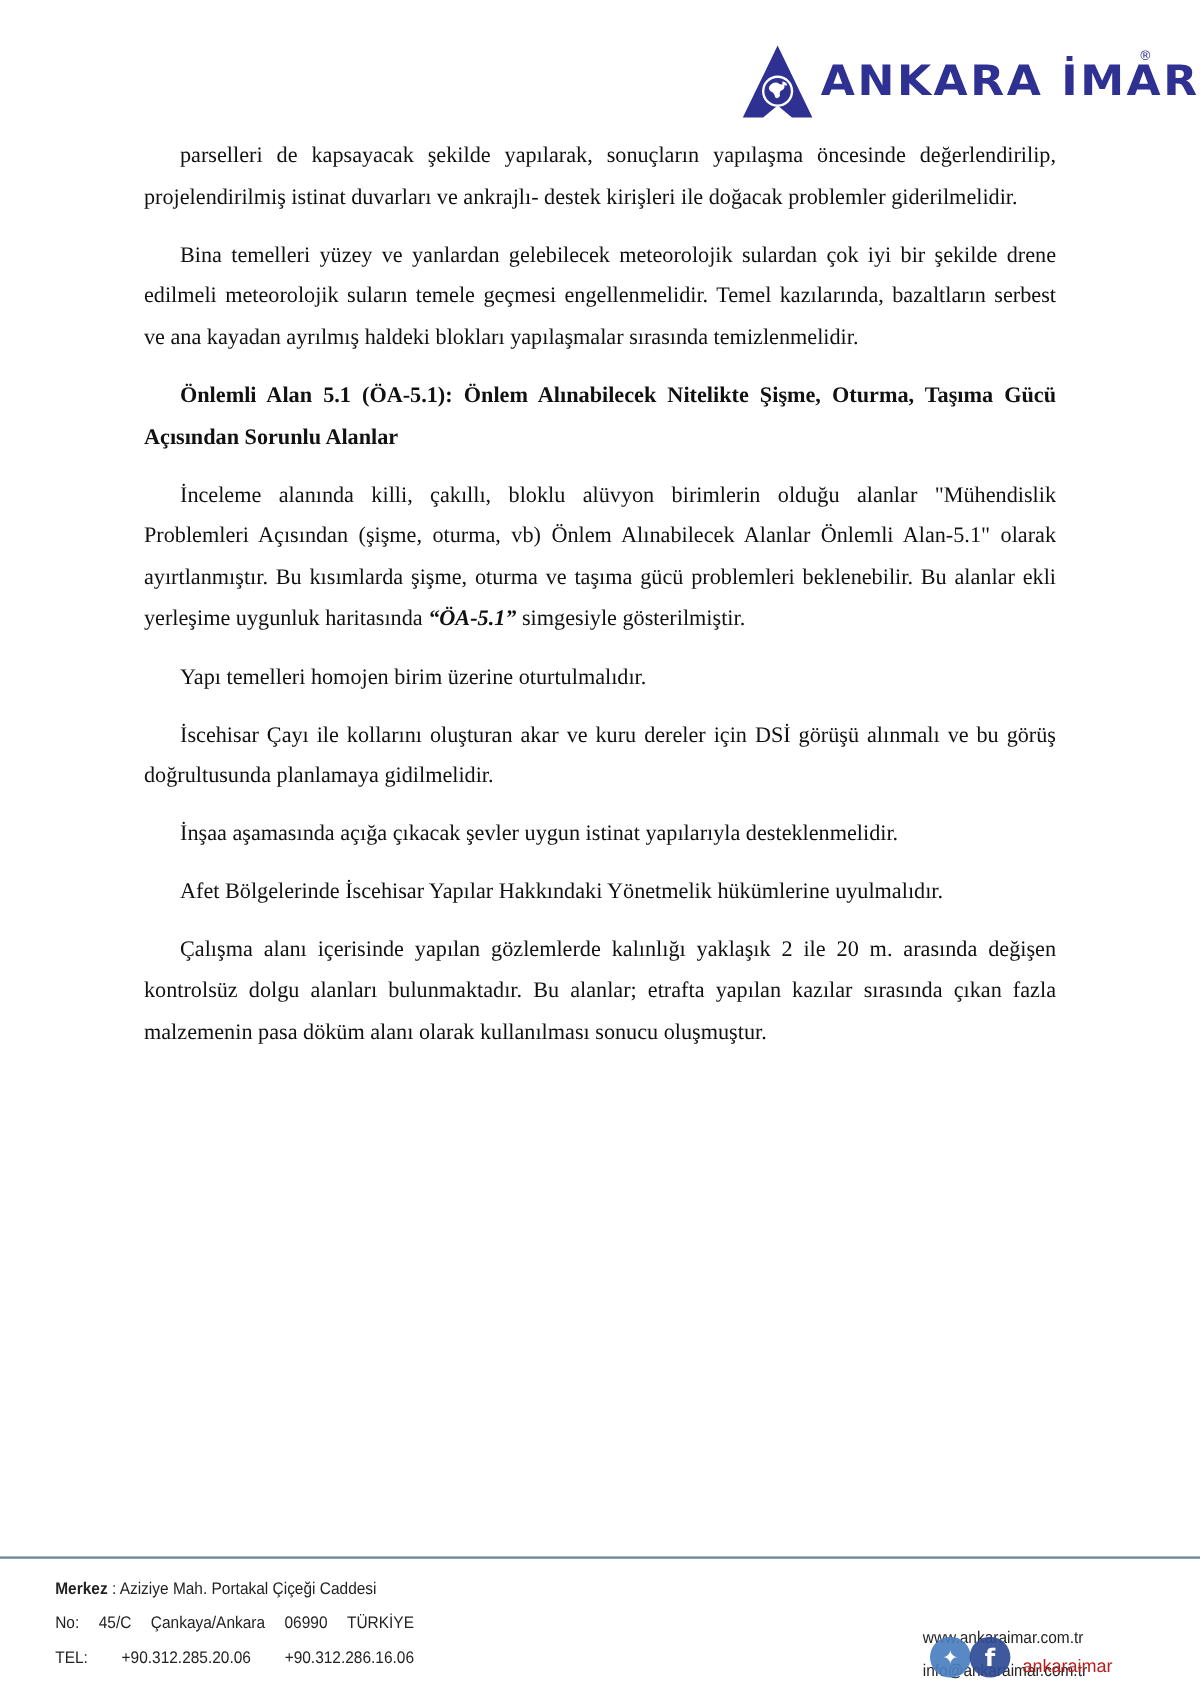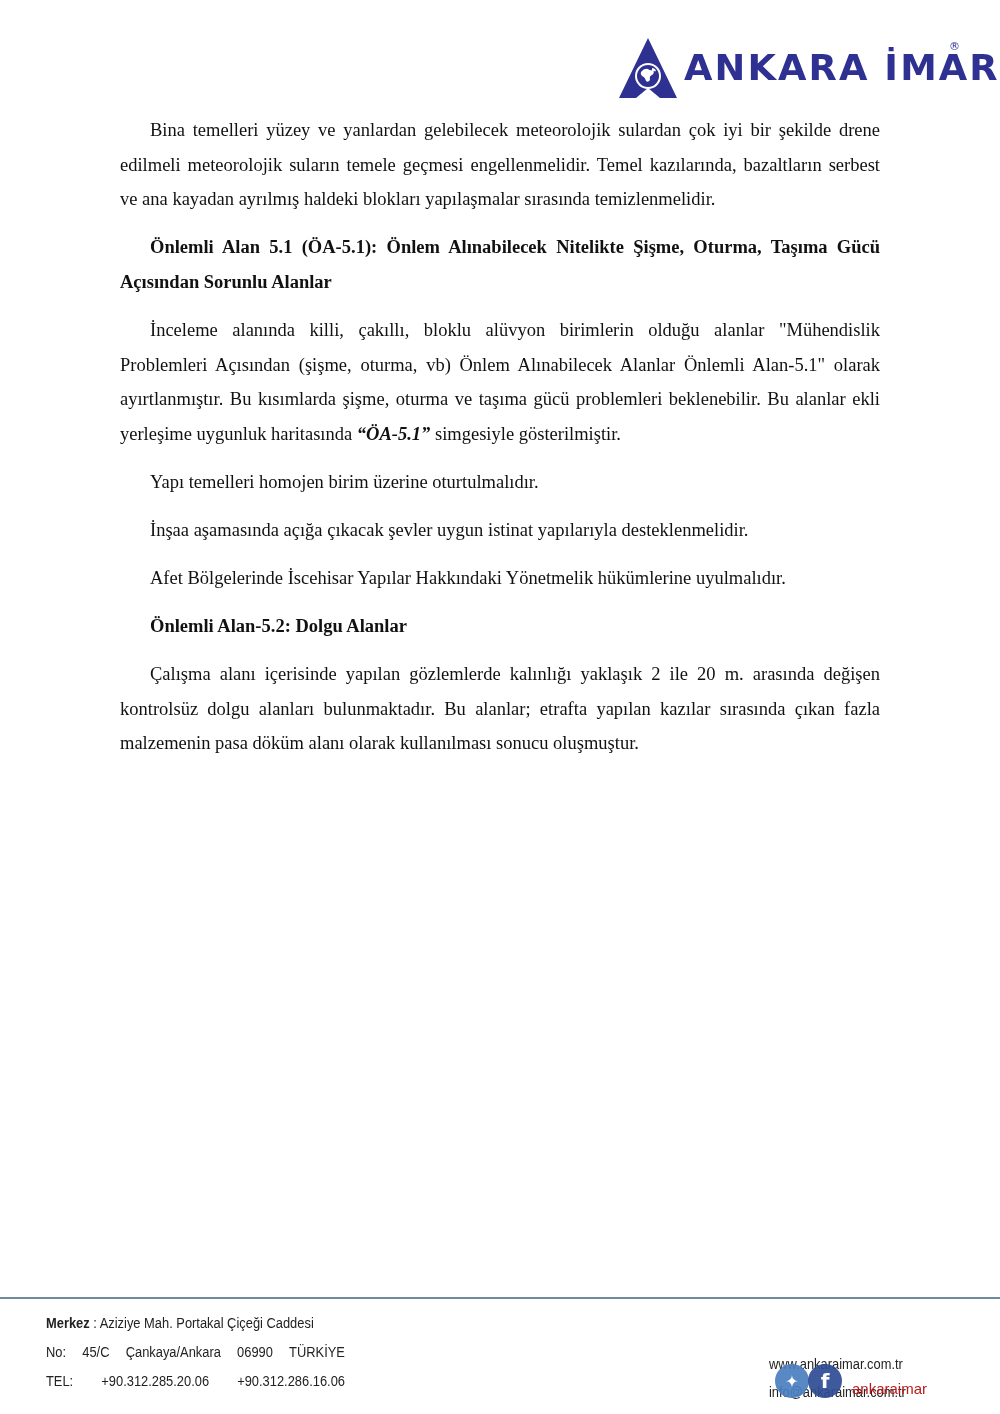--- a/index.html
+++ b/index.html
@@ -68,27 +68,28 @@
       <circle cx="32" cy="40" r="13" fill="#ffffff"></circle>
       <circle cx="32" cy="40" r="11" fill="#2e3192"></circle>
       <path d="M25,36 q3,-4 7,-3 q2,2 5,1 q2,3 -1,5 q-3,1 -2,5 q-2,3 -4,1 q-1,-4 -4,-5 q-2,-2 -1,-4z" fill="#ffffff"></path>
       <path d="M36,32 q3,0 4,3 q-2,1 -4,-1z" fill="#ffffff"></path>
     </svg>
     <div class="logo-text">ANKARA İMAR</div>
     <div class="logo-reg">®</div>
   </div>
 
   <div class="content">
+    <p>parselleri de kapsayacak şekilde yapılarak, sonuçların yapılaşma öncesinde değerlendirilip, projelendirilmiş istinat duvarları ve ankrajlı- destek kirişleri ile doğacak problemler giderilmelidir.</p>
     <p>Bina temelleri yüzey ve yanlardan gelebilecek meteorolojik sulardan çok iyi bir şekilde drene edilmeli meteorolojik suların temele geçmesi engellenmelidir. Temel kazılarında, bazaltların serbest ve ana kayadan ayrılmış haldeki blokları yapılaşmalar sırasında temizlenmelidir.</p>
     <p class="heading">Önlemli Alan 5.1 (ÖA-5.1): Önlem Alınabilecek Nitelikte Şişme, Oturma, Taşıma Gücü Açısından Sorunlu Alanlar</p>
     <p><span>İnceleme alanında killi, çakıllı, bloklu alüvyon birimlerin olduğu alanlar "Mühendislik Problemleri Açısından (şişme, oturma, vb) Önlem Alınabilecek Alanlar Önlemli Alan-5.1" olarak ayırtlanmıştır. Bu kısımlarda şişme, oturma ve taşıma gücü problemleri beklenebilir. Bu alanlar ekli yerleşime uygunluk haritasında </span><b><i>“ÖA-5.1”</i></b><span> simgesiyle gösterilmiştir.</span></p>
     <p>Yapı temelleri homojen birim üzerine oturtulmalıdır.</p>
+    <p>İscehisar Çayı ile kollarını oluşturan akar ve kuru dereler için DSİ görüşü alınmalı ve bu görüş doğrultusunda planlamaya gidilmelidir.</p>
     <p>İnşaa aşamasında açığa çıkacak şevler uygun istinat yapılarıyla desteklenmelidir.</p>
     <p>Afet Bölgelerinde İscehisar Yapılar Hakkındaki Yönetmelik hükümlerine uyulmalıdır.</p>
-    <p class="heading">Önlemli Alan-5.2: Dolgu Alanlar</p>
     <p>Çalışma alanı içerisinde yapılan gözlemlerde kalınlığı yaklaşık 2 ile 20 m. arasında değişen kontrolsüz dolgu alanları bulunmaktadır. Bu alanlar; etrafta yapılan kazılar sırasında çıkan fazla malzemenin pasa döküm alanı olarak kullanılması sonucu oluşmuştur.</p>
   </div>
 
   <div class="footer-line"></div>
 
   <div class="footer-left">
     <div class="row">
       <span><b>Merkez</b> <span>: Aziziye Mah. Portakal Çiçeği Caddesi</span></span>
     </div>
     <div class="row">

